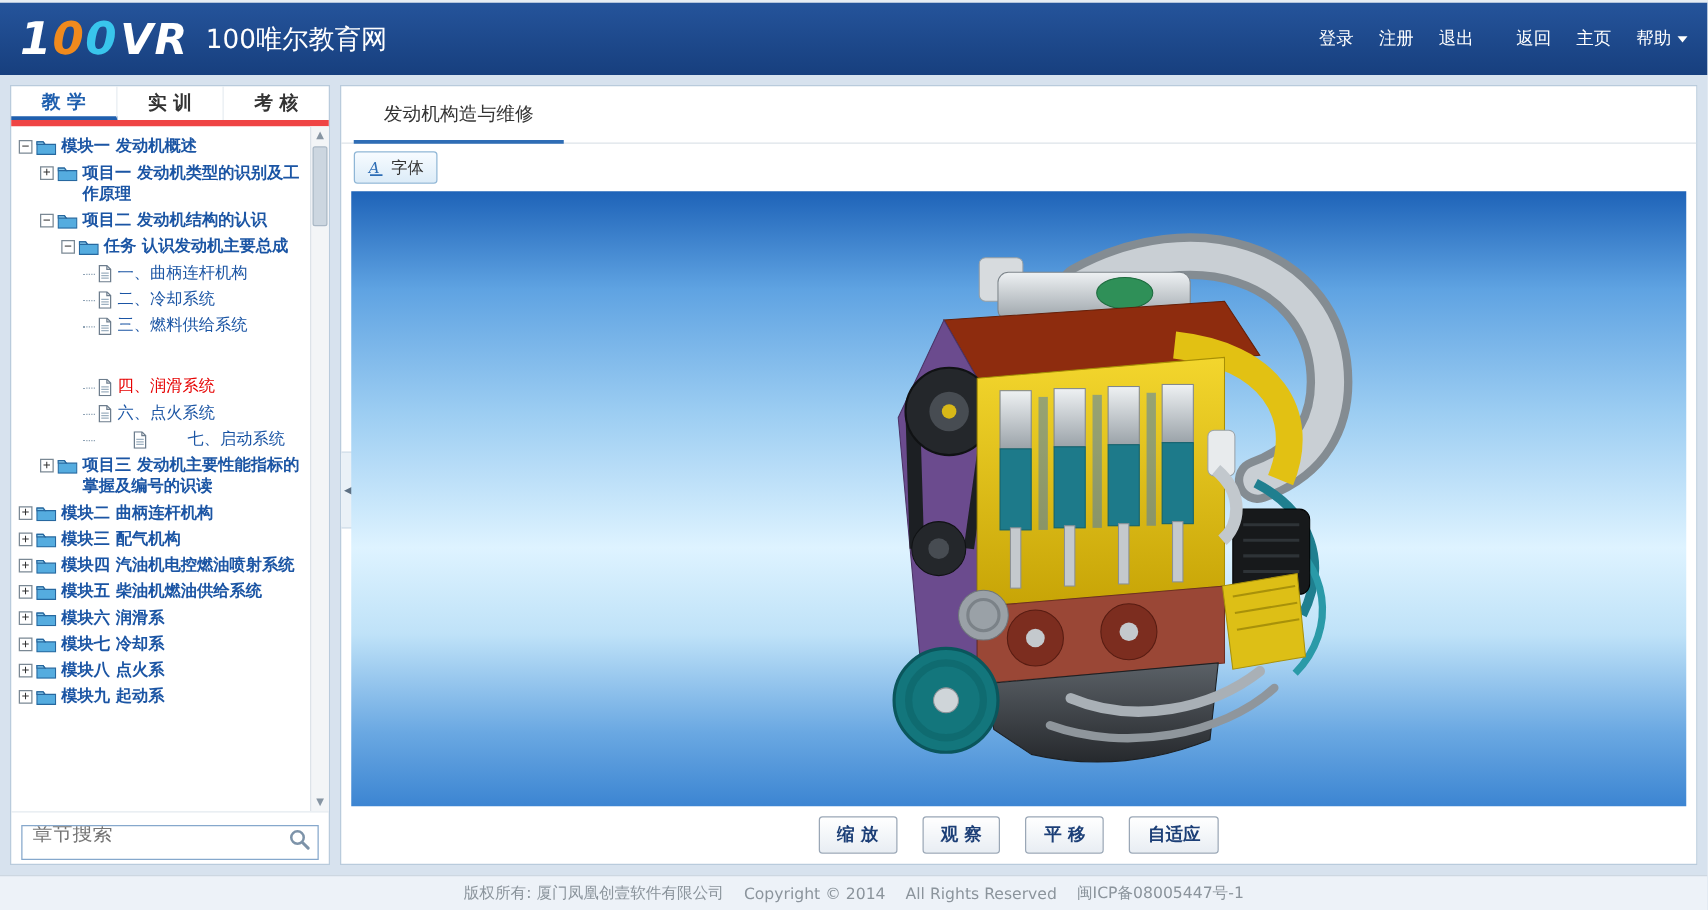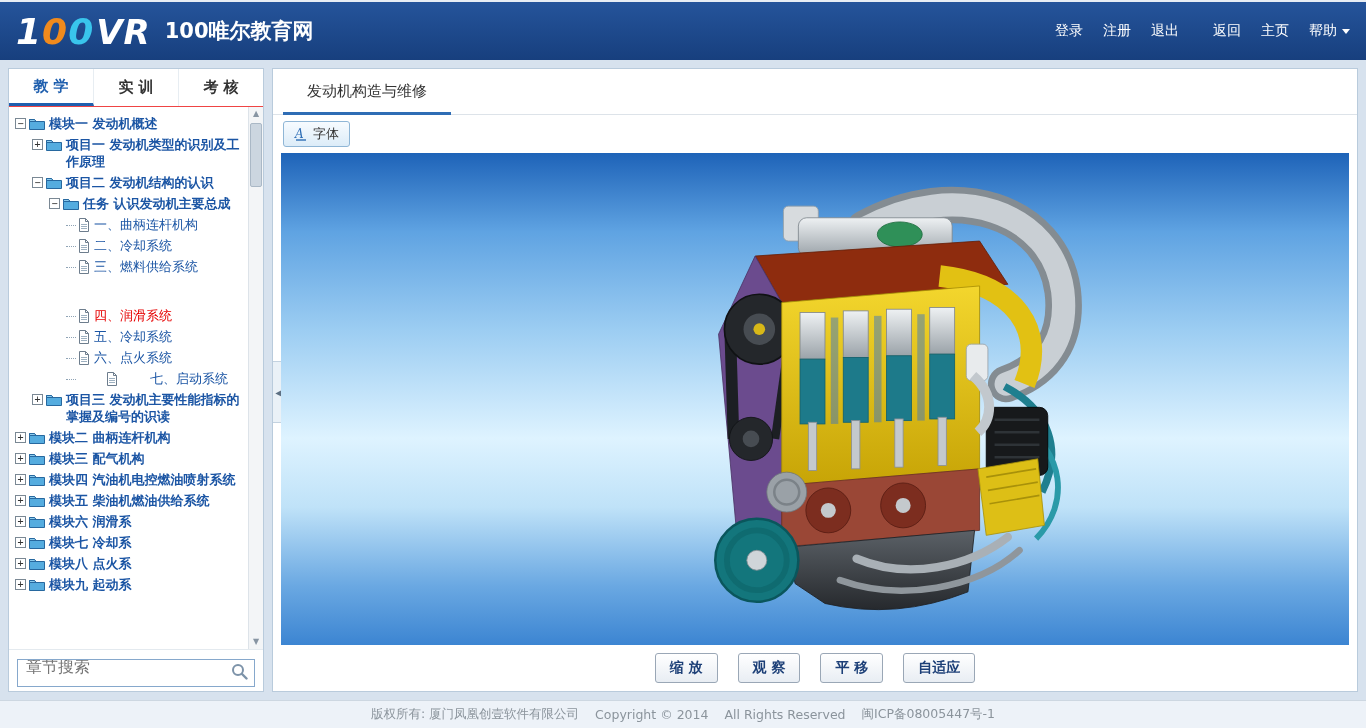--- a/index.html
+++ b/index.html
@@ -4,33 +4,33 @@
 <style>
   *{margin:0;padding:0;box-sizing:border-box}
   html,body{width:1366px;height:728px;overflow:hidden;background:#d7e2ee;
     font-family:"DejaVu Sans","Liberation Sans",sans-serif}
 
   
   .header{height:60px;background:linear-gradient(#25549b,#173f7e);display:flex;align-items:center;
     padding:0 16px;border-top:2px solid #e7edf4}
   .logo{display:flex;align-items:baseline;font-weight:bold;font-style:italic;font-size:36px;letter-spacing:1px;cursor:pointer}
   .lg-1{color:#ffffff}.lg-0a{color:#f08a1d}.lg-0b{color:#39c5ec}.lg-vr{color:#ffffff;font-size:34px;margin-left:2px}
-  .site-title{color:#fff;font-size:21px;margin-left:14px;font-weight:bold}
+  .site-title{color:#fff;font-size:21px;margin-left:14px;font-weight:normal}
   .header-links{margin-left:auto;display:flex;align-items:center;font-size:14px}
   .header-links a{color:#fff;text-decoration:none;margin-left:20px;display:inline-flex;align-items:center;cursor:pointer}
   .grp-gap{margin-left:34px !important}
   .caret{display:inline-block;margin-left:5px;width:0;height:0;border-left:4px solid transparent;
     border-right:4px solid transparent;border-top:5px solid #fff}
 
   
   .layout{display:flex;gap:8px;padding:8px;height:640px}
 
   
   .sidebar{width:256px;background:#fff;border:1px solid #b9cbdc;display:flex;flex-direction:column}
-  .tabs{display:flex;height:38px;border-bottom:1px solid #ef4444;flex:none}
+  .tabs{display:flex;height:32px;border-bottom:5px solid #ef4444;flex:none}
   .tab{flex:1;display:flex;align-items:center;justify-content:center;font-size:15px;font-weight:bold;
     color:#333;border-right:1px solid #e7edf2;cursor:pointer}
   .tab:last-child{border-right:none}
   .tab.active{color:#1f5fae;border-bottom:3px solid #1f5fae}
   .tree-wrap{flex:1;position:relative;overflow:hidden;padding:6px 20px 4px 4px}
   .tree-row{display:flex;align-items:flex-start;padding:2px 0;font-size:13px;color:#1b55a4;line-height:17px;cursor:pointer}
   .tgl{width:11px;height:11px;border:1px solid #7a8894;background:#fff;font-size:10px;line-height:9px;
     text-align:center;color:#333;margin:3px 3px 0 0;flex:none;font-family:"DejaVu Sans Mono",monospace}
   .dash{width:10px;border-top:1px dotted #8fa3b5;margin:9px 2px 0 0;flex:none}
   .ic{flex:none;margin:2px 4px 0 0}
@@ -170,29 +170,20 @@
             </svg>
             <span class="lbl sel">四、润滑系统</span>
           </div>
           <div class="tree-row" style="padding-left: 53px;">
             <span class="dash"></span>
             <svg class="ic" width="12" height="14" viewBox="0 0 12 14">
               <path d="M1.5.5h6l3 3v10h-9z" fill="#fff" stroke="#6d7d8d"></path>
               <path d="M7.5.5v3h3" fill="none" stroke="#6d7d8d"></path>
               <path d="M3 6.5h6M3 8.5h6M3 10.5h6" stroke="#9db0c0"></path>
             </svg>
-            <span class="lbl ">五、冷却系统</span>
-          </div>
-          <div class="tree-row" style="padding-left: 53px;">
-            <span class="dash"></span>
-            <svg class="ic" width="12" height="14" viewBox="0 0 12 14">
-              <path d="M1.5.5h6l3 3v10h-9z" fill="#fff" stroke="#6d7d8d"></path>
-              <path d="M7.5.5v3h3" fill="none" stroke="#6d7d8d"></path>
-              <path d="M3 6.5h6M3 8.5h6M3 10.5h6" stroke="#9db0c0"></path>
-            </svg>
             <span class="lbl ">六、点火系统</span>
           </div>
           <div class="tree-row" style="padding-left: 53px; gap: 28px;">
             <span class="dash"></span>
             <svg class="ic" width="12" height="14" viewBox="0 0 12 14">
               <path d="M1.5.5h6l3 3v10h-9z" fill="#fff" stroke="#6d7d8d"></path>
               <path d="M7.5.5v3h3" fill="none" stroke="#6d7d8d"></path>
               <path d="M3 6.5h6M3 8.5h6M3 10.5h6" stroke="#9db0c0"></path>
             </svg>
             <span class="lbl ">七、启动系统</span>

